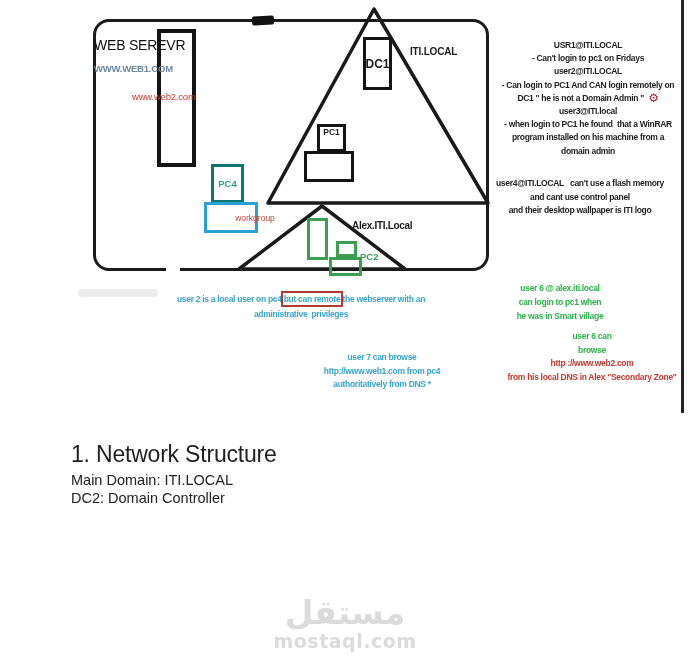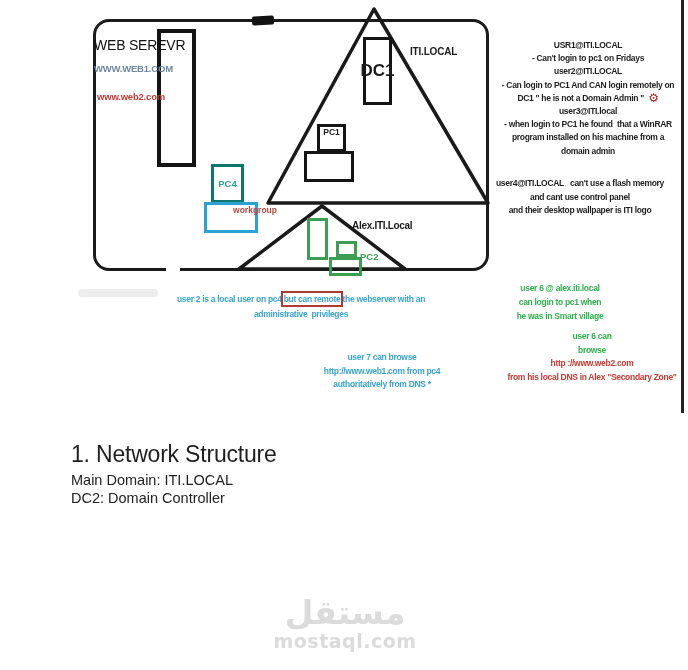--- a/index.html
+++ b/index.html
@@ -12,38 +12,38 @@
   .main-box{left:93px;top:19px;width:396px;height:252px;border:3px solid #1b1b1b;border-radius:16px;}
   .border-gap{left:166px;top:263px;width:14px;height:10px;background:#fff;}
   .top-smudge{left:252px;top:16px;width:22px;height:9px;background:#121212;border-radius:2px;transform:rotate(-3deg);}
   .gray-smudge{left:78px;top:289px;width:80px;height:8px;background:#ededed;border-radius:4px;}
   .right-edge-line{left:681px;top:0;width:3px;height:413px;background:#232323;}
 
   svg.tri{position:absolute;left:0;top:0;pointer-events:none;}
 
   
   .server-tower{left:157px;top:29px;width:39px;height:138px;border:4px solid #141414;}
-  .dc1-box{left:363px;top:37px;width:29px;height:68px;border:3px solid #141414;
-           display:flex;align-items:center;justify-content:center;font-weight:700;font-size:17px;}
+  .dc1-box{left:363px;top:37px;width:29px;height:53px;border:3px solid #141414;
+           display:flex;align-items:center;justify-content:center;font-weight:700;font-size:12px;}
   .pc1-monitor{left:317px;top:124px;width:29px;height:28px;border:3px solid #141414;
            display:flex;align-items:flex-start;justify-content:center;font-weight:700;font-size:8.5px;}
   .pc1-base{left:304px;top:151px;width:50px;height:31px;border:3px solid #141414;}
   .pc4-box{left:211px;top:164px;width:33px;height:39px;border:3px solid #0f766e;
            display:flex;align-items:center;justify-content:center;font-weight:700;font-size:9.5px;color:#2a9d8f;}
   .workgroup-box{left:204px;top:202px;width:46px;height:31px;border:3px solid #2ba2d4;
-           display:flex;justify-content:center;font-weight:700;font-size:8.5px;color:#b5473f;padding-left:48px;}
+           display:flex;align-items:center;justify-content:center;font-weight:400;font-size:8.5px;color:#b5473f;padding-left:48px;}
   .green-rect{left:307px;top:218px;width:21px;height:42px;border:3px solid #3d9e53;}
   .pc2-monitor{left:336px;top:241px;width:21px;height:16px;border:3px solid #3d9e53;}
   .pc2-base{left:329px;top:257px;width:33px;height:19px;border:3px solid #3d9e53;}
   .pc2-label{left:360px;top:251px;font-weight:700;font-size:9.5px;color:#3d9e53;}
 
   
   .webserver-title{left:94px;top:37px;font-weight:400;font-size:14px;letter-spacing:-0.2px;color:#111;}
   .web1{left:94px;top:63px;font-weight:700;font-size:9.5px;letter-spacing:-0.2px;color:#6d87a3;}
-  .web2{left:97px;top:91px;font-weight:700;font-size:9.5px;letter-spacing:-0.2px;color:#c23b33;}
+  .web2{left:97px;top:91px;font-weight:400;font-size:9.5px;letter-spacing:-0.2px;color:#c23b33;padding-left:35px;}
   .iti-label{left:410px;top:46px;font-weight:700;font-size:10px;letter-spacing:-0.2px;}
   .alex-label{left:352px;top:220px;font-weight:700;font-size:10px;letter-spacing:-0.3px;}
 
   
   .note{position:absolute;text-align:center;font-weight:700;font-size:8.5px;letter-spacing:-0.3px;line-height:13.2px;}
   .note .ln{white-space:pre;}
   .tr-block{left:488px;top:39px;width:200px;color:#1e1e1e;}
   .u4-block{left:480px;top:177px;width:200px;color:#1e1e1e;line-height:13.5px;}
   .u7a-block{left:151px;top:292px;width:300px;color:#3aa4cb;line-height:15px;}
   .u7b-block{left:312px;top:351px;width:140px;color:#3aa4cb;line-height:13.5px;}

